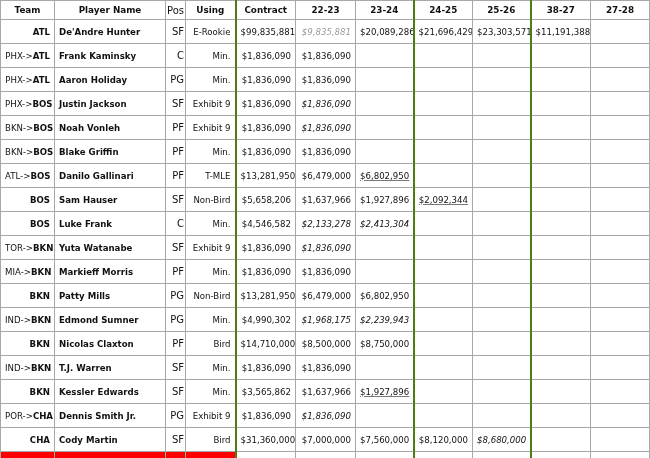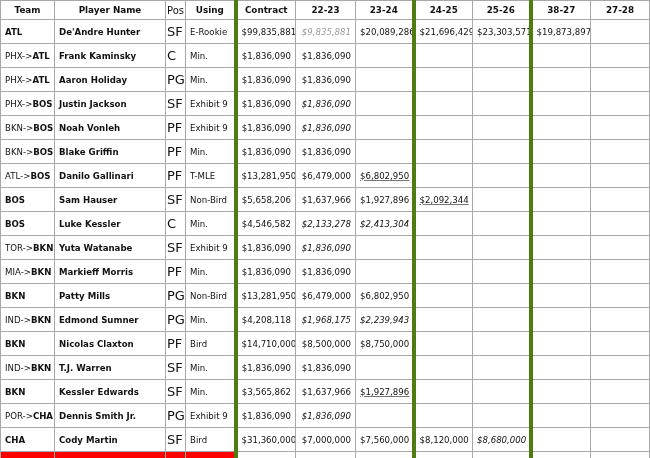--- a/index.html
+++ b/index.html
@@ -1,29 +1,29 @@
 <!DOCTYPE html>
 <html><head>
   <meta charset="utf-8">
   <style>
     html, body { margin: 0; padding: 0; background: #ffffff; }
     body { width: 650px; height: 458px; overflow: hidden; font-family: "DejaVu Sans", sans-serif; }
     table { border-collapse: collapse; table-layout: fixed; width: 649px; font-size: 8.6px; color: #111; }
     th, td { border: 1px solid #a8a8a8; padding: 0 4px; white-space: nowrap; overflow: hidden; height: 23px; }
     th { height: 18px; font-weight: bold; text-align: center; font-size: 8.8px; }
-    td.c { text-align: left; }
+    td.c { text-align: right; }
     td.r { text-align: right; }
     td.name { font-weight: bold; }
     .team-bold { font-weight: bold; }
-    td.thick-r, th.thick-r { border-right: 4px solid #4d7c0f; }
+    td.thick-r, th.thick-r { border-right: 2px solid #4d7c0f; }
     .gray { color: #9a9a9a; font-style: italic; }
     .it { font-style: italic; }
     .ul { text-decoration: underline; text-decoration-color: #777; }
     tr.hl td.hlc { background: #ff0000; color: #b00000; }
-    td.pos { font-size: 13px; }
+    td.pos { font-size: 10px; }
   </style>
 </head>
 <body>
 
 <table>
   <colgroup>
     <col style="width:54px">
       <col style="width:111px">
       <col style="width:20px">
       <col style="width:50px">
@@ -54,21 +54,21 @@
       <tr>
         <td class="c"><span></span><span class="team-bold">ATL</span></td>
         <td class="name">De'Andre Hunter</td>
         <td class="c pos" style="padding: 0px 1px;">SF</td>
         <td class="c thick-r">E-Rookie</td>
         <td class="r"><span class="">$99,835,881</span></td>
         <td class="r"><span class="gray">$9,835,881</span></td>
         <td class="r thick-r"><span class="">$20,089,286</span></td>
         <td class="r"><span class="">$21,696,429</span></td>
         <td class="r thick-r"><span class="">$23,303,571</span></td>
-        <td class="r"><span class="">$19,873,897</span></td>
+        <td class="r"><span class="">$11,191,388</span></td>
         <td class="r"><span class=""></span></td>
       </tr>
       <tr>
         <td class="c"><span>PHX-&gt;</span><span class="team-bold">ATL</span></td>
         <td class="name">Frank Kaminsky</td>
         <td class="c pos" style="padding: 0px 1px;">C</td>
         <td class="c thick-r">Min.</td>
         <td class="r"><span class="">$1,836,090</span></td>
         <td class="r"><span class="">$1,836,090</span></td>
         <td class="r thick-r"><span class=""></span></td>
@@ -150,21 +150,21 @@
         <td class="r"><span class="">$5,658,206</span></td>
         <td class="r"><span class="">$1,637,966</span></td>
         <td class="r thick-r"><span class="">$1,927,896</span></td>
         <td class="r"><span class="ul">$2,092,344</span></td>
         <td class="r thick-r"><span class=""></span></td>
         <td class="r"><span class=""></span></td>
         <td class="r"><span class=""></span></td>
       </tr>
       <tr>
         <td class="c"><span></span><span class="team-bold">BOS</span></td>
-        <td class="name">Luke Kessler</td>
+        <td class="name">Luke Frank</td>
         <td class="c pos" style="padding: 0px 1px;">C</td>
         <td class="c thick-r">Min.</td>
         <td class="r"><span class="">$4,546,582</span></td>
         <td class="r"><span class="it">$2,133,278</span></td>
         <td class="r thick-r"><span class="it">$2,413,304</span></td>
         <td class="r"><span class=""></span></td>
         <td class="r thick-r"><span class=""></span></td>
         <td class="r"><span class=""></span></td>
         <td class="r"><span class=""></span></td>
       </tr>
@@ -205,21 +205,21 @@
         <td class="r"><span class=""></span></td>
         <td class="r thick-r"><span class=""></span></td>
         <td class="r"><span class=""></span></td>
         <td class="r"><span class=""></span></td>
       </tr>
       <tr>
         <td class="c"><span>IND-&gt;</span><span class="team-bold">BKN</span></td>
         <td class="name">Edmond Sumner</td>
         <td class="c pos" style="padding: 0px 1px;">PG</td>
         <td class="c thick-r">Min.</td>
-        <td class="r"><span class="">$4,208,118</span></td>
+        <td class="r"><span class="">$4,990,302</span></td>
         <td class="r"><span class="it">$1,968,175</span></td>
         <td class="r thick-r"><span class="it">$2,239,943</span></td>
         <td class="r"><span class=""></span></td>
         <td class="r thick-r"><span class=""></span></td>
         <td class="r"><span class=""></span></td>
         <td class="r"><span class=""></span></td>
       </tr>
       <tr>
         <td class="c"><span></span><span class="team-bold">BKN</span></td>
         <td class="name">Nicolas Claxton</td>

